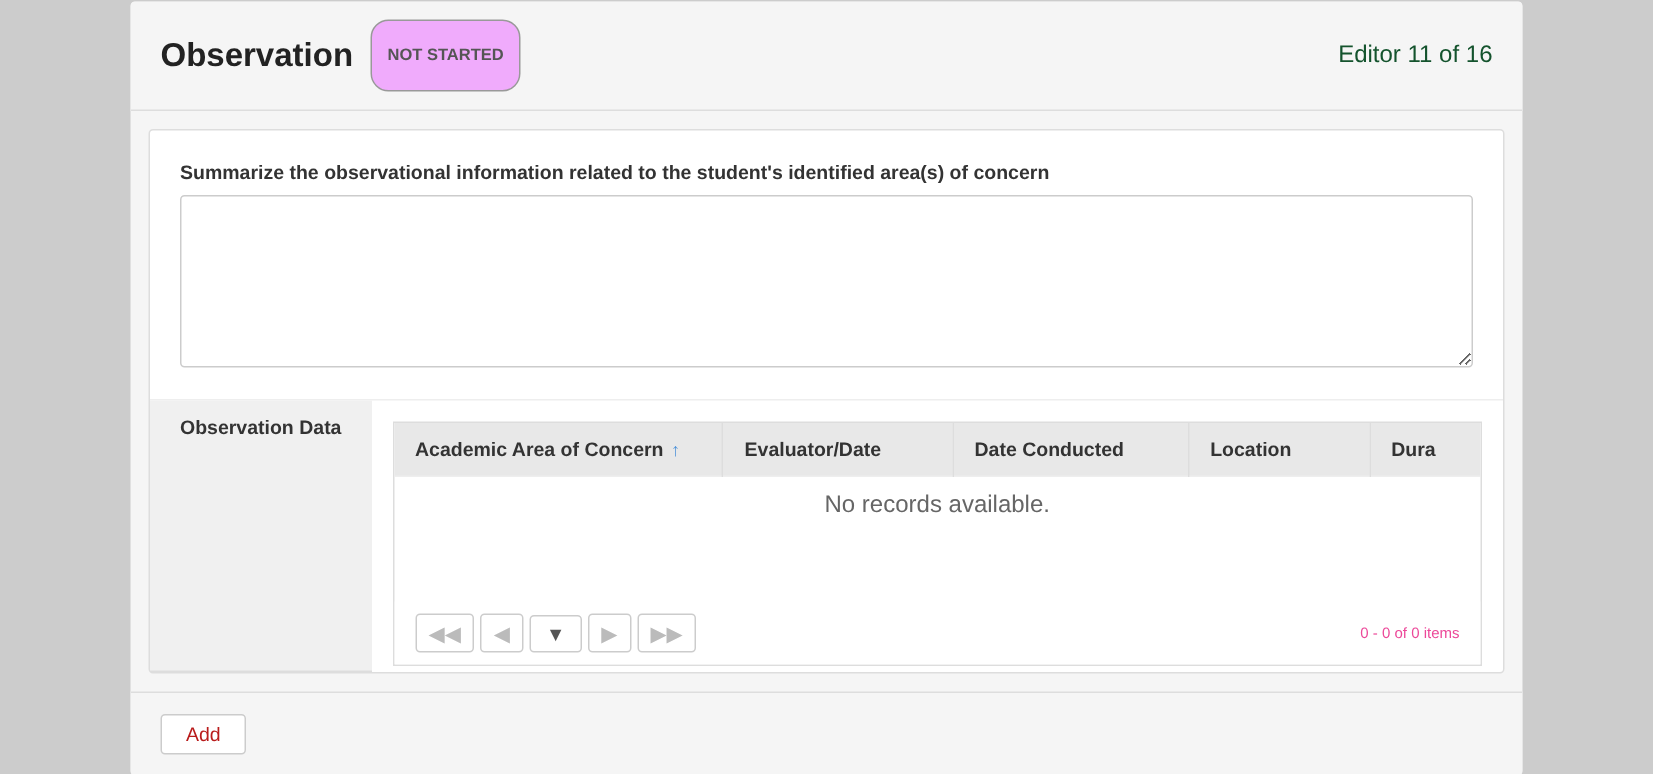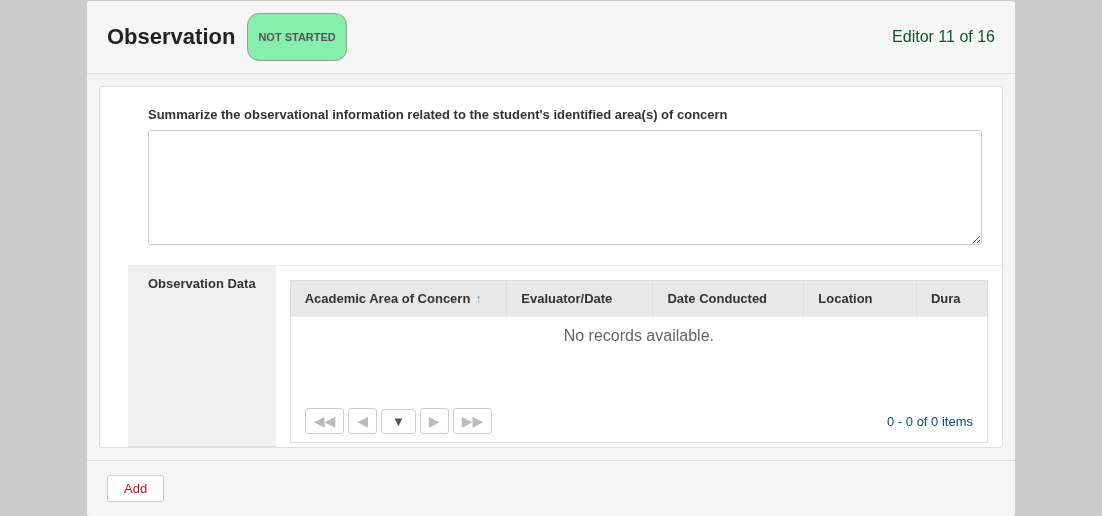--- a/index.html
+++ b/index.html
@@ -50,39 +50,38 @@
       color: #222;
     }
 
     .status-badge {
       border: 1px solid #999;
       border-radius: 12px;
       padding: 17px 10px;
       font-size: 11px;
       font-weight: 600;
       color: #555;
-      background: #86efac;
+      background: #f0abfc;
     }
 
     .editor-info {
       font-size: 16px;
       color: #14532d;
       font-weight: 400;
     }
 
     
     .main-content {
       background: #fff;
       margin: 12px;
       border: 1px solid #ddd;
       border-radius: 3px;
       flex: 1;
       display: flex;
       flex-direction: column;
-      padding-left: 28px;
     }
 
     .section-summarize {
       padding: 20px 20px 16px 20px;
     }
 
     .section-label {
       font-size: 13px;
       font-weight: 600;
       color: #333;
@@ -225,22 +224,22 @@
       border-radius: 3px;
       cursor: pointer;
       color: #555;
       font-size: 13px;
       display: flex;
       align-items: center;
       gap: 4px;
     }
 
     .pagination-info {
-      font-size: 13px;
-      color: #0c4a6e;
+      font-size: 10px;
+      color: #ec4899;
     }
 
     
     .footer-section {
       background: #f5f5f5;
       padding: 14px 20px;
       border-top: 1px solid #ddd;
       margin-top: auto;
     }
 

